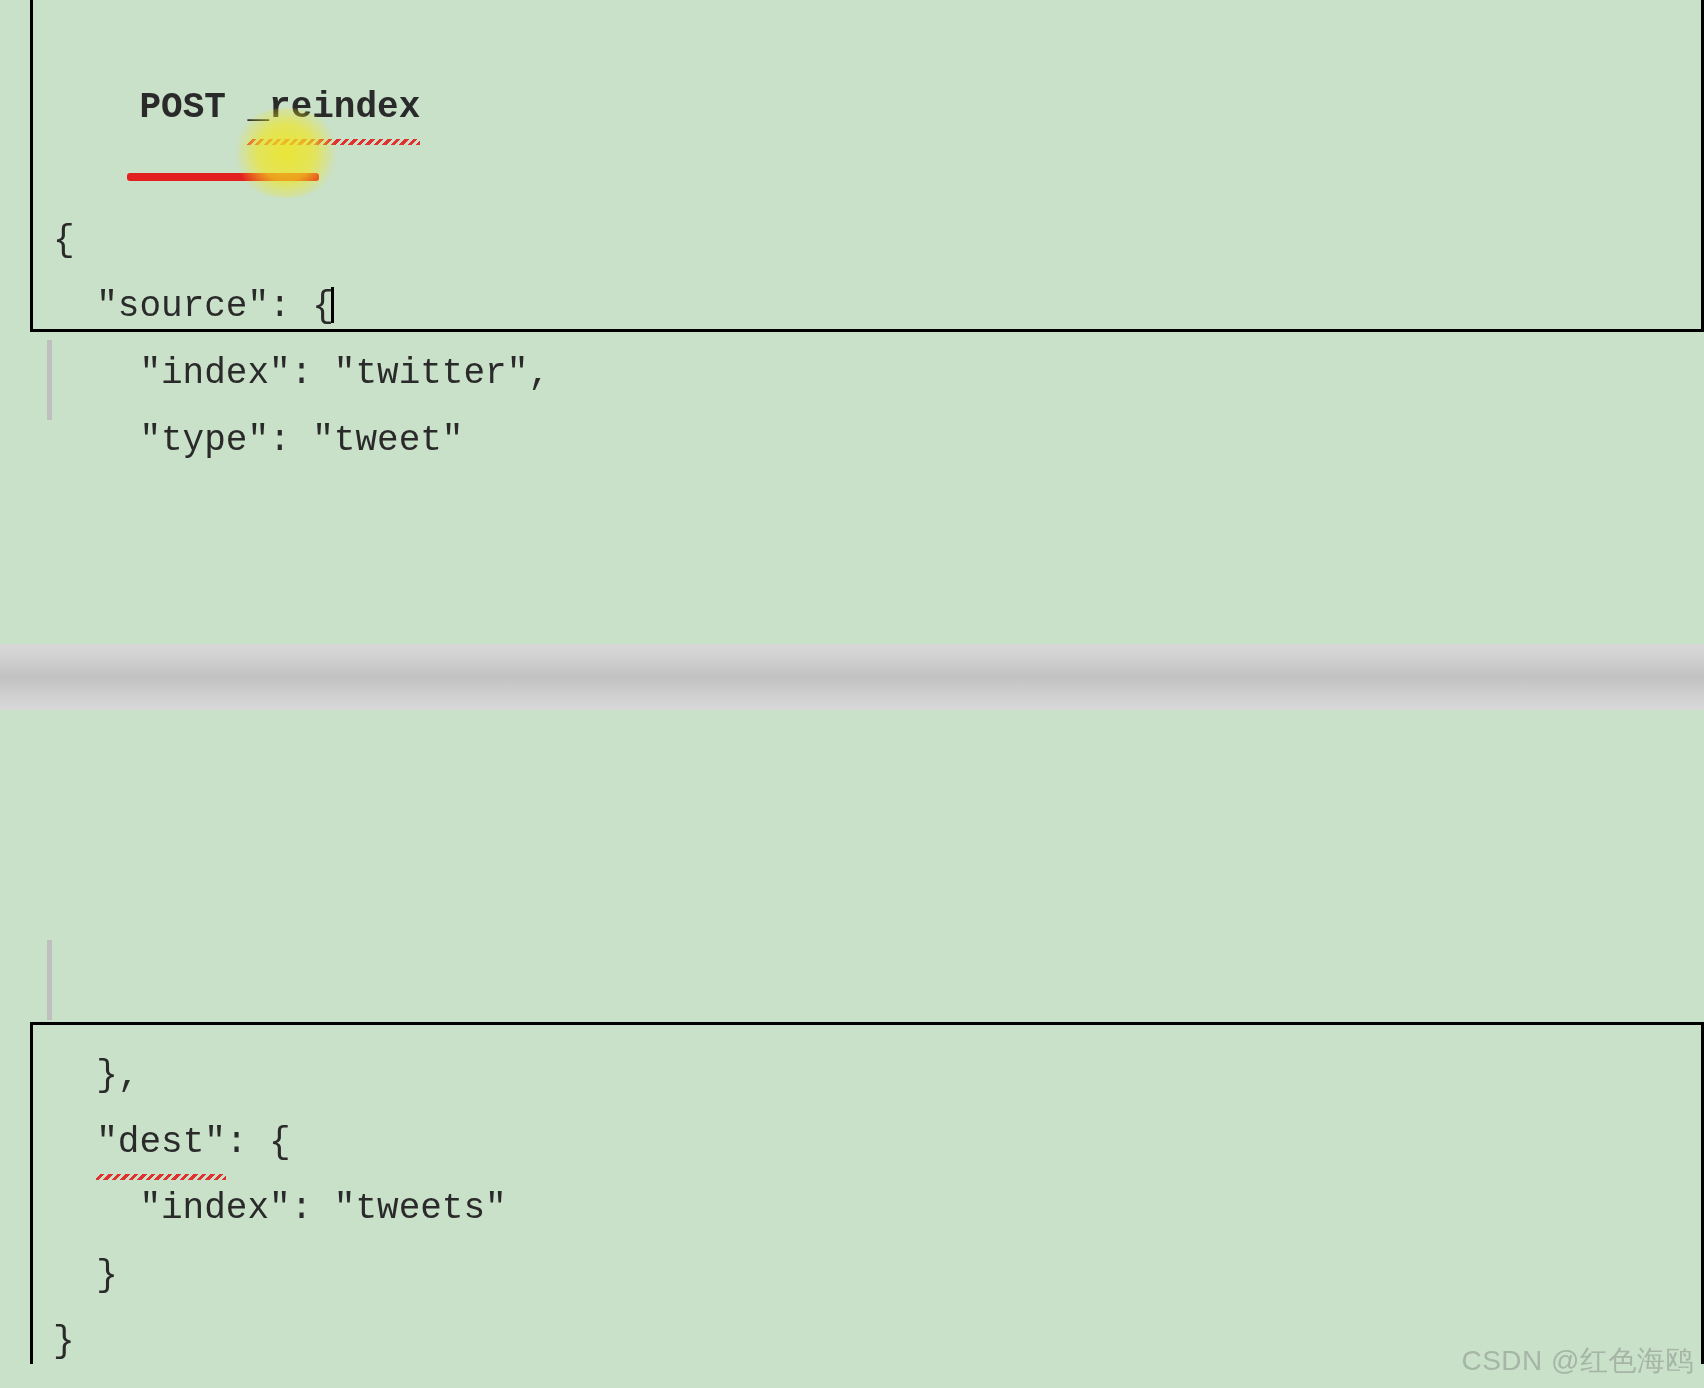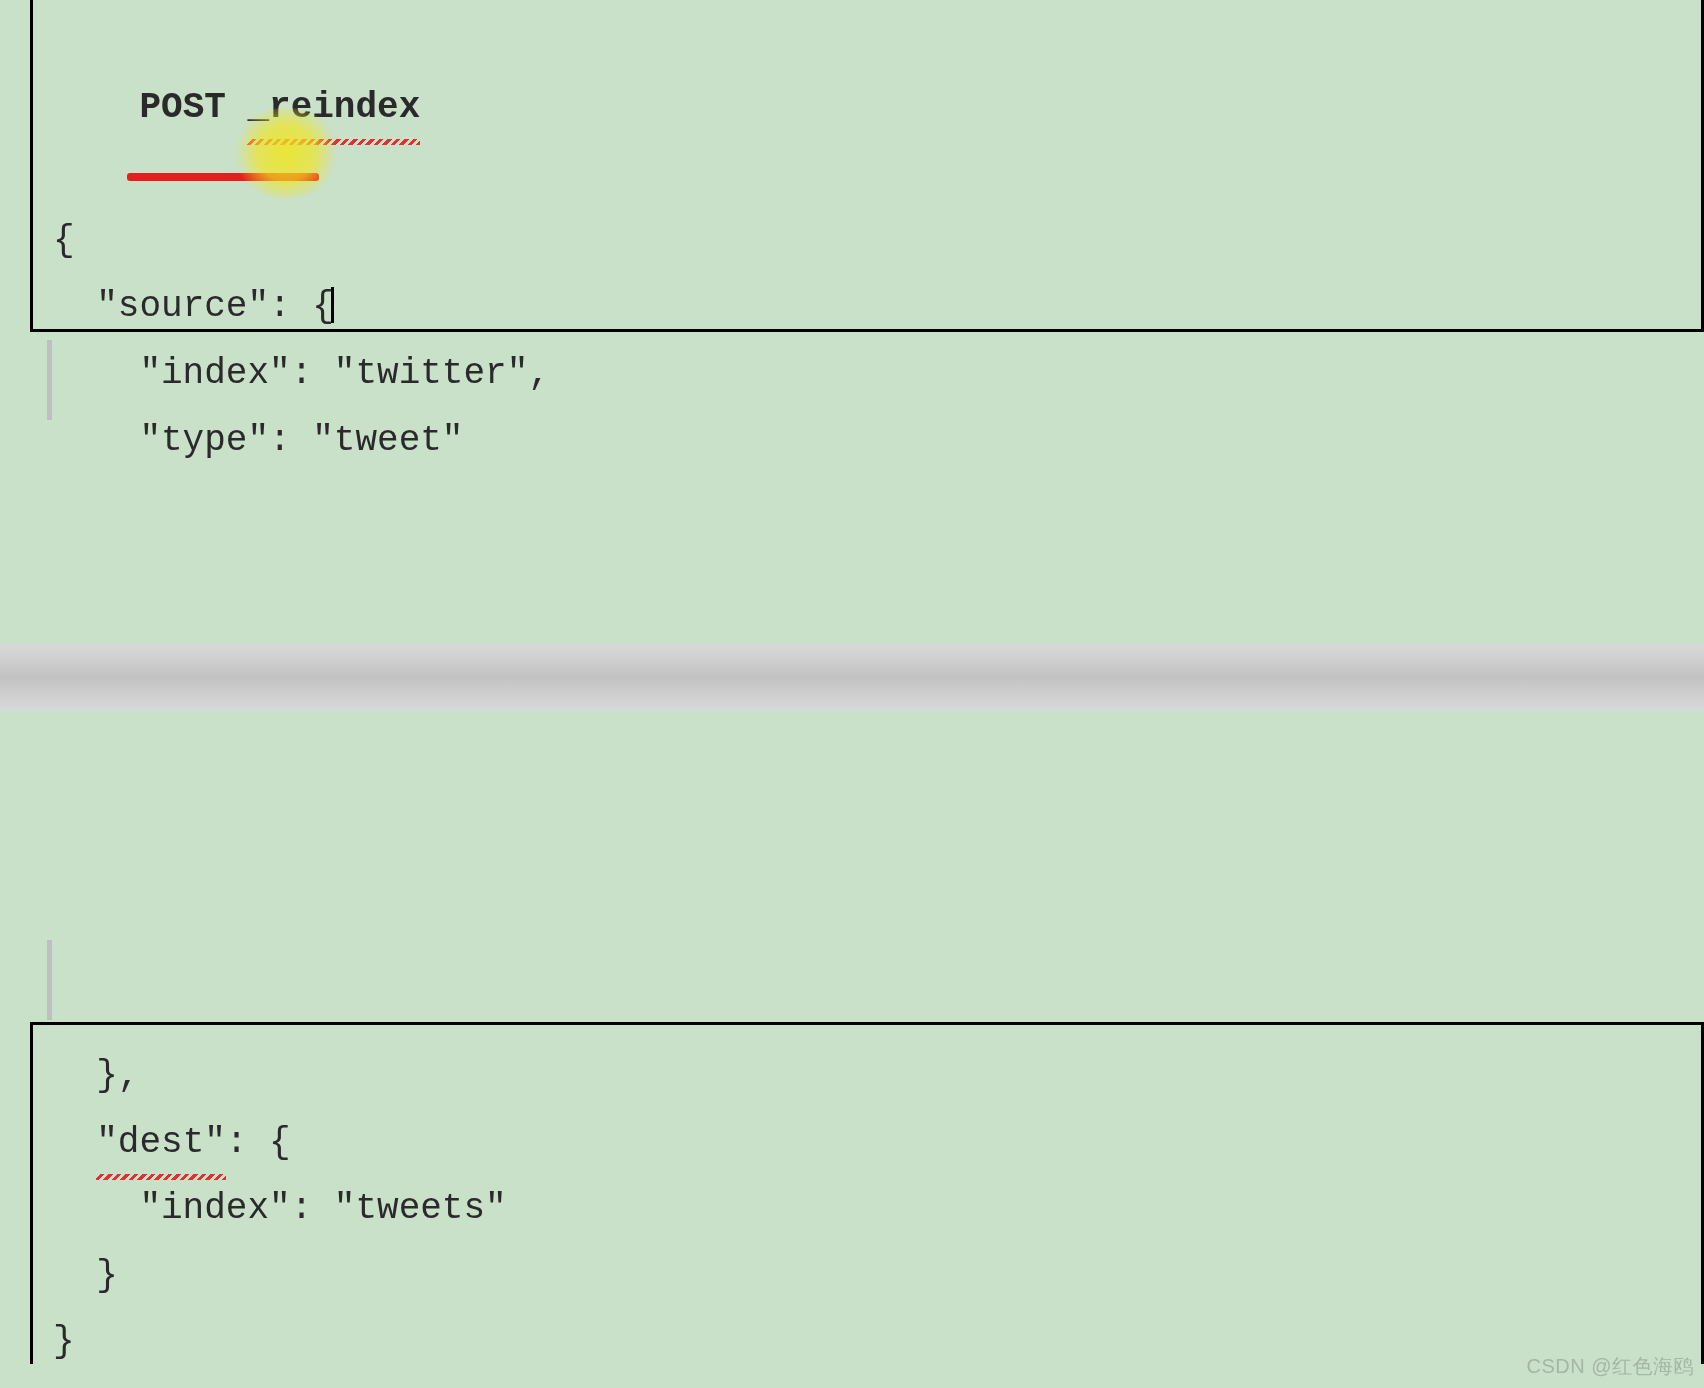--- a/index.html
+++ b/index.html
@@ -114,21 +114,21 @@
       right: 0;
       top: 644px;
       height: 66px;
       background: linear-gradient(to bottom, #d8d8d8 0%, #d1d1d1 20%, #c2c2c2 50%, #d1d1d1 80%, #d8d8d8 100%);
     }
     
     .watermark {
       position: absolute;
       right: 10px;
       bottom: 8px;
-      font-size: 20px;
+      font-size: 28px;
       color: rgba(100,100,100,0.35);
       font-family: Arial, sans-serif;
       letter-spacing: 0.5px;
     }
   </style>
 </head>
 <body>
 
 <div class="code-box-top">
   <div class="line bold">

